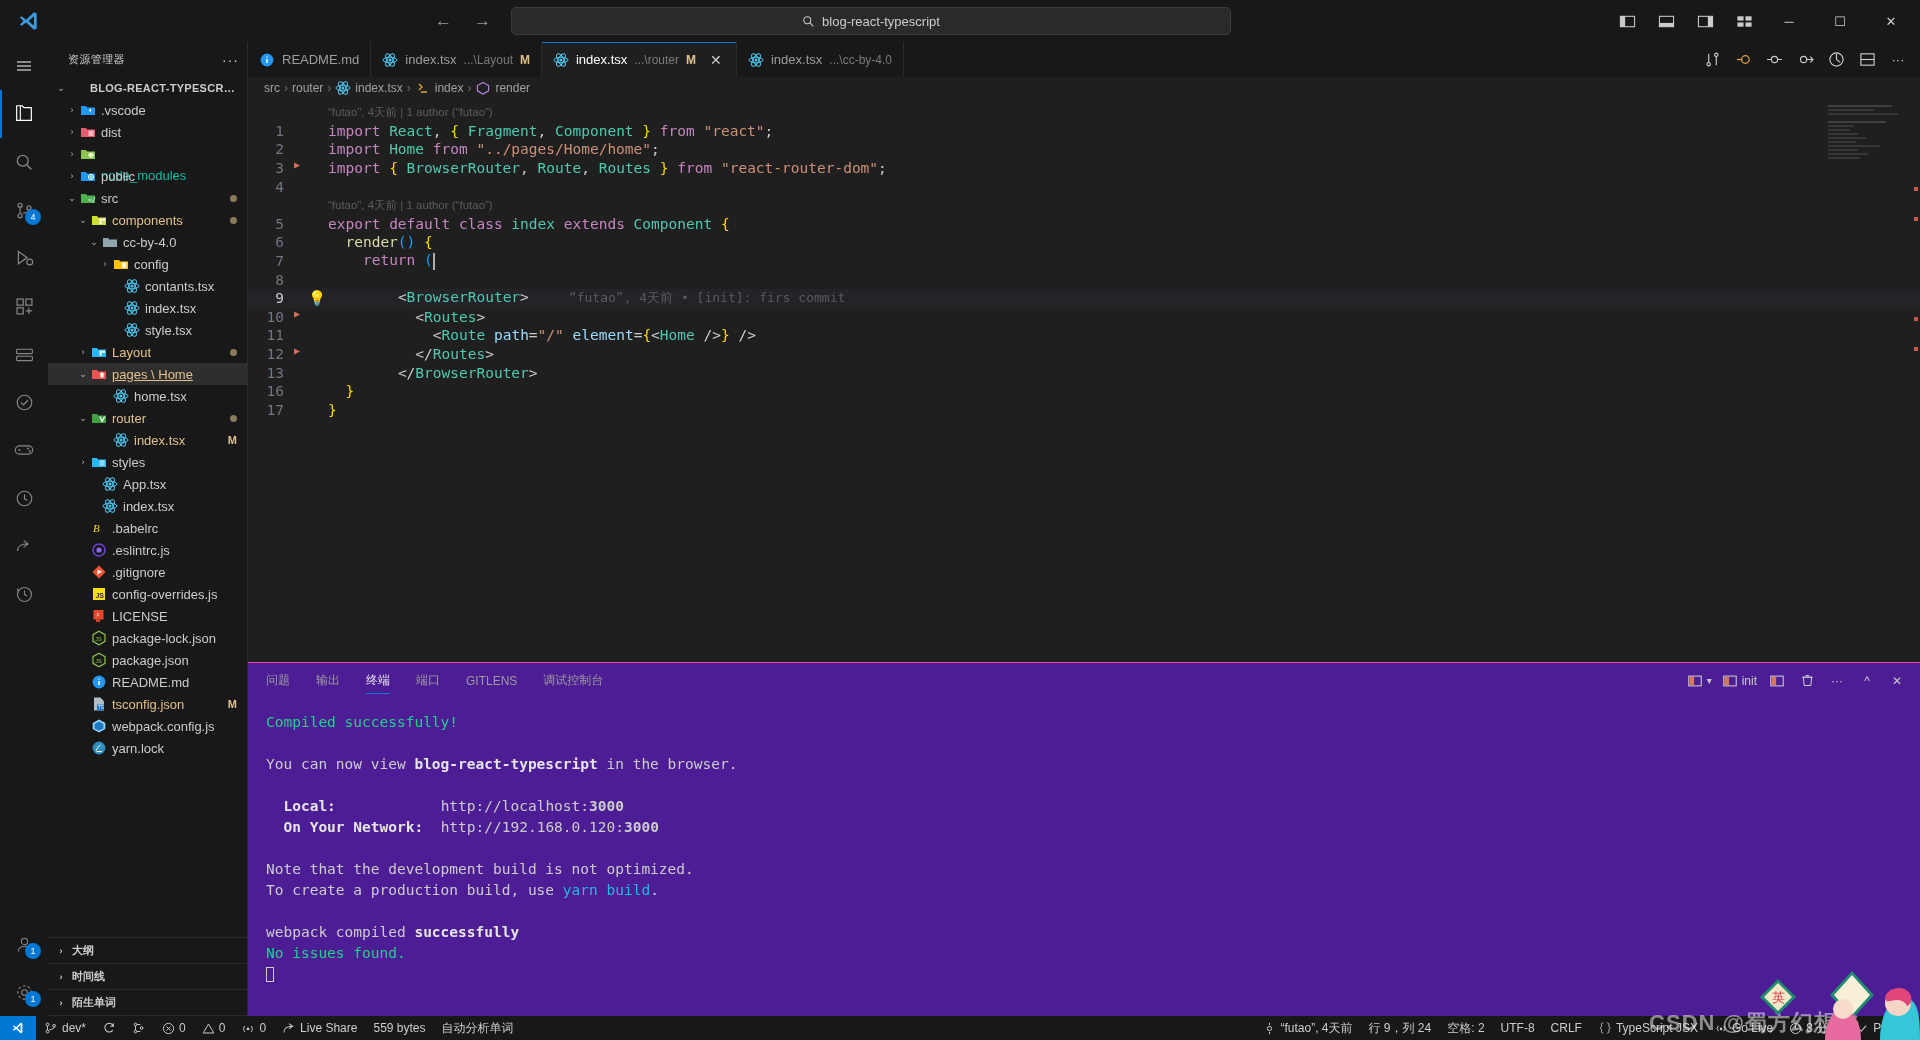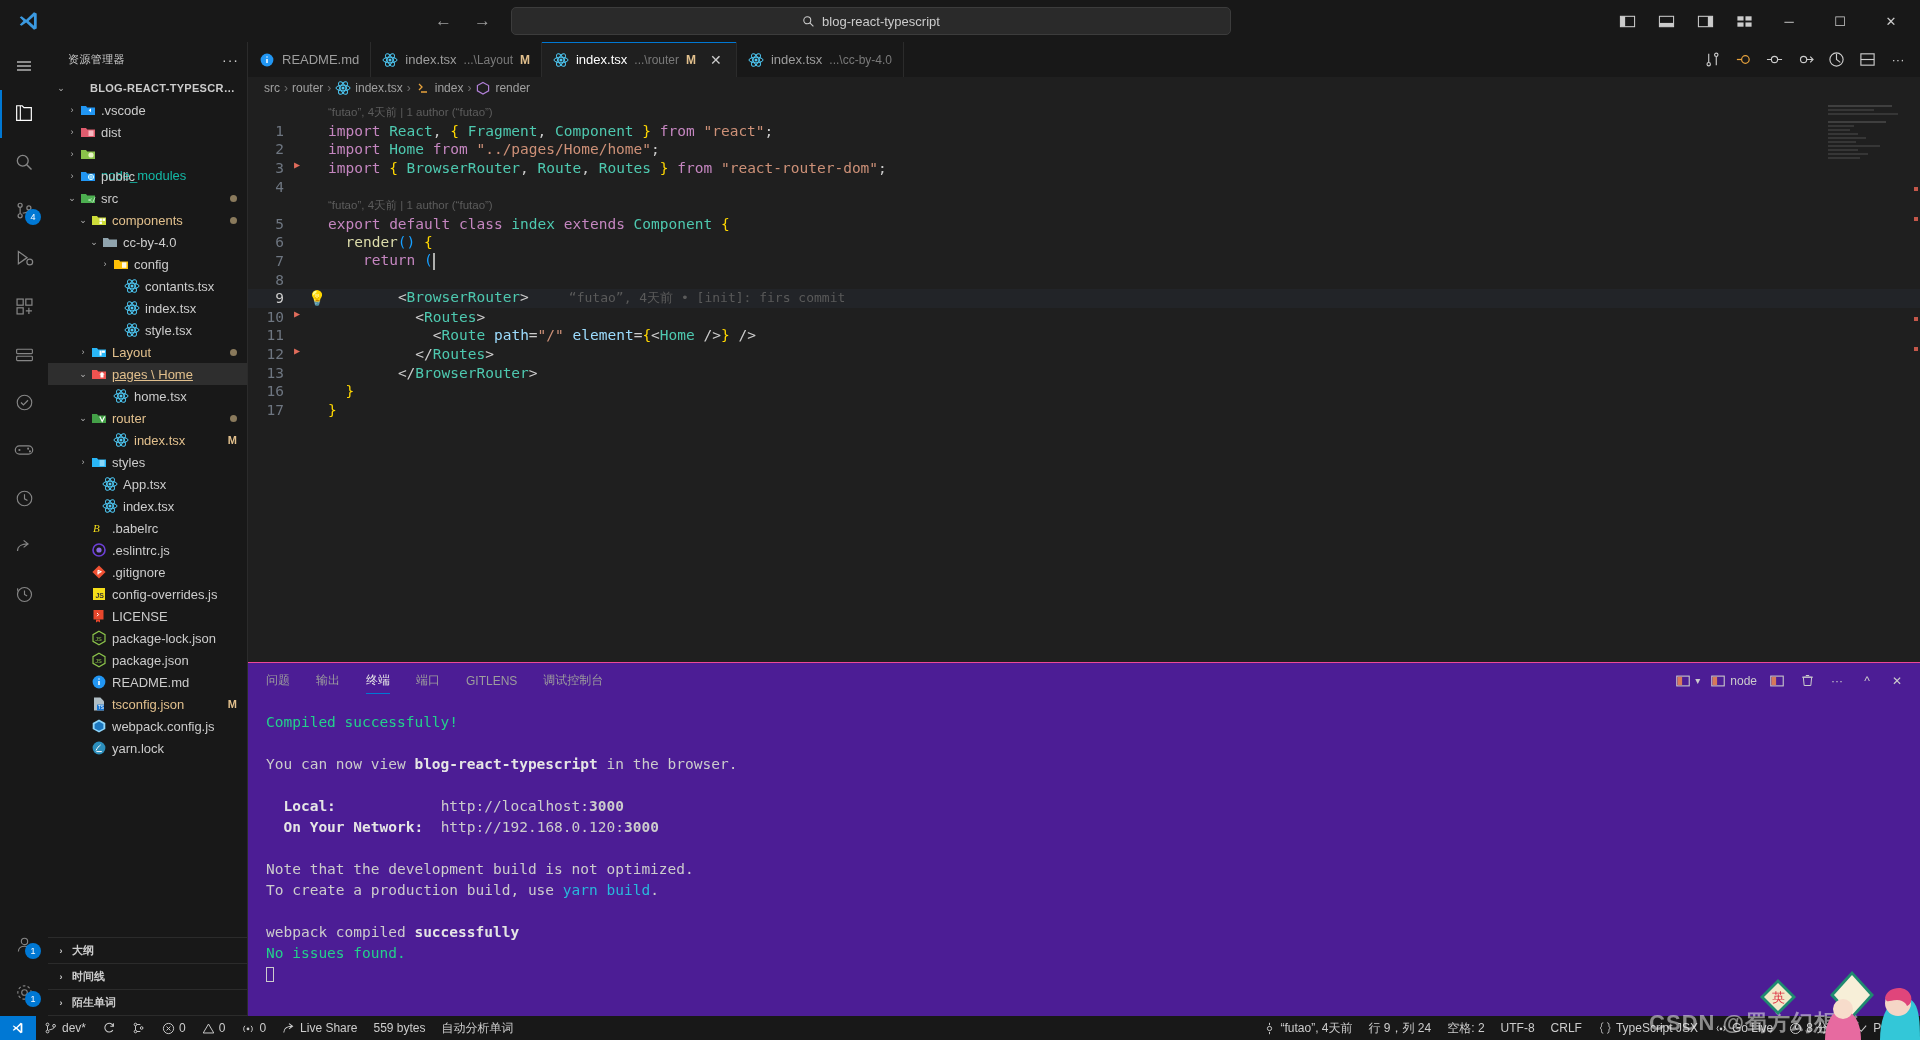--- a/index.html
+++ b/index.html
@@ -861,21 +861,21 @@
                   <rect x="2" y="3.5" width="14" height="11" fill="none" stroke="#cccccc" stroke-width="1.2"></rect>
                   <rect x="2.8" y="4.3" width="5.2" height="9.4" fill="#d6795a"></rect>
                 </svg>
               <span style="font-size:10px">▾</span>
               </div>
             <div class="pa">
               <svg width="16" height="16" viewBox="0 0 18 18">
                   <rect x="2" y="3.5" width="14" height="11" fill="none" stroke="#cccccc" stroke-width="1.2"></rect>
                   <rect x="2.8" y="4.3" width="5.2" height="9.4" fill="#d6795a"></rect>
                 </svg>
-              <span>node</span>
+              <span>init</span>
               </div>
             <div class="pa">
               <svg width="16" height="16" viewBox="0 0 18 18">
                   <rect x="2" y="3.5" width="14" height="11" fill="none" stroke="#cccccc" stroke-width="1.2"></rect>
                   <rect x="2.8" y="4.3" width="5.2" height="9.4" fill="#d6795a"></rect>
                 </svg>
               </div>
             <div class="pa">
               <svg width="15" height="15" viewBox="0 0 18 18">
                   <path d="M4 5h10l-1 10H5z" fill="none" stroke="#cccccc" stroke-width="1.2"></path>

